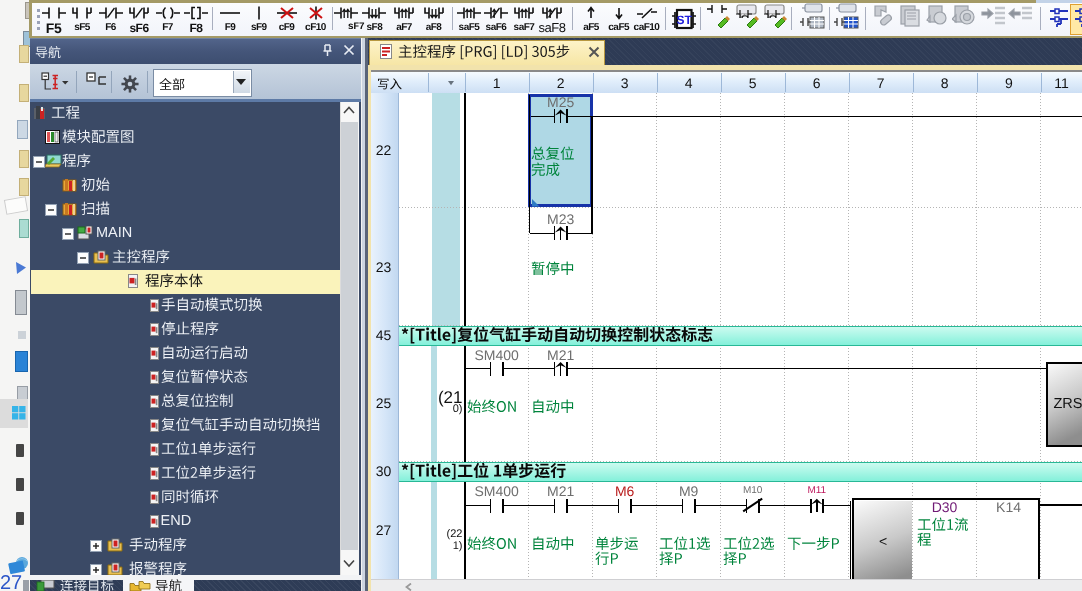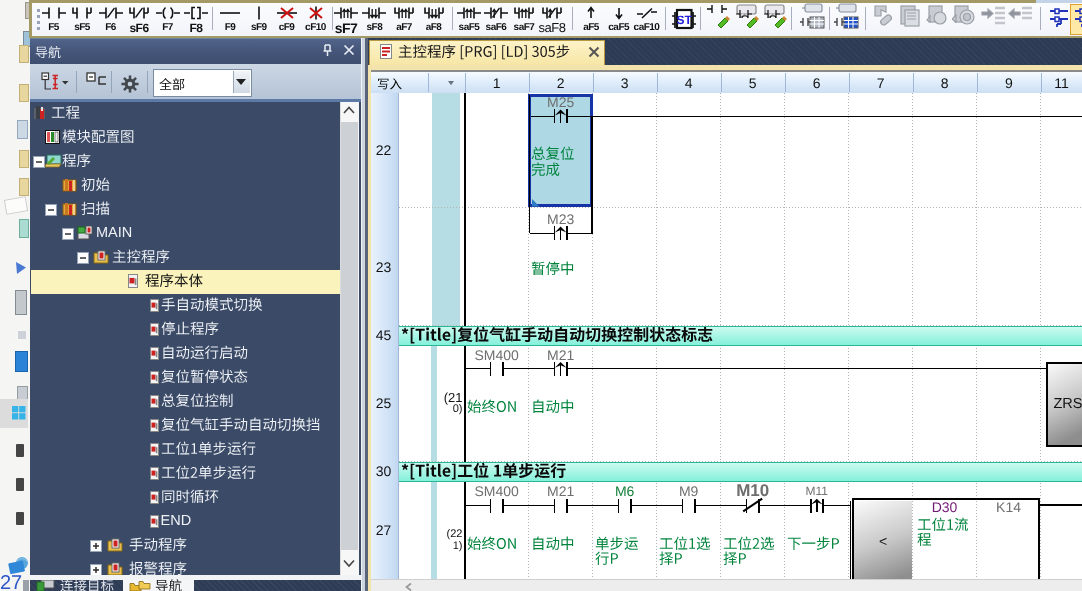--- a/index.html
+++ b/index.html
@@ -47,21 +47,21 @@
 <div class="abs" style="left:1036px;top:0px;width:46px;height:2.6px;background:#c3d3e8"></div>
 <div class="abs" style="left:31.5px;top:3px;width:1050.5px;height:33px;background:linear-gradient(180deg,#fbfcfe,#f2f4fa)"></div>
 <div class="abs" style="left:37px;top:9px;width:3px;height:3px;background:#9aa2b8"></div>
 <div class="abs" style="left:37px;top:15px;width:3px;height:3px;background:#9aa2b8"></div>
 <div class="abs" style="left:37px;top:21px;width:3px;height:3px;background:#9aa2b8"></div>
 <div class="abs" style="left:37px;top:27px;width:3px;height:3px;background:#9aa2b8"></div>
 <svg class="abs" style="left:41.5px;top:5px" width="24" height="16" fill="none" stroke="#111" stroke-width="1.6">
       <path d="M0 8 H7 M7 2.5 V13.5"></path>
       <path d="M17 2.5 V13.5 M17 8 H24"></path>
     </svg>
-<div class="lat" style="left:53.5px;top:27.5px;font-size:10px;color:#111;font-weight:bold;line-height:10px;margin-top:-5.0px;transform:translateX(-50%);letter-spacing:-0.5px;">F5</div>
+<div class="lat" style="left:53.5px;top:27.5px;font-size:14px;color:#111;font-weight:bold;line-height:10px;margin-top:-5.0px;transform:translateX(-50%);letter-spacing:-0.5px;">F5</div>
 <svg class="abs" style="left:70.0px;top:5px" width="24" height="16" fill="none" stroke="#111" stroke-width="1.6">
       <path d="M3 2.5 V8 H7 M7 2.5 V13.5"></path>
       <path d="M17 2.5 V13.5 M17 8 H21 M21 2.5 V8"></path>
     </svg>
 <div class="lat" style="left:82px;top:27.5px;font-size:10px;color:#111;font-weight:bold;line-height:10px;margin-top:-5.0px;transform:translateX(-50%);letter-spacing:-0.5px;">sF5</div>
 <svg class="abs" style="left:98.5px;top:5px" width="24" height="16" fill="none" stroke="#111" stroke-width="1.6">
       <path d="M0 8 H7 M7 2.5 V13.5"></path>
       <path d="M17 2.5 V13.5 M17 8 H24"></path>
       <path d="M8.5 12.5 L15.5 3" stroke-width="1.3"></path>
     </svg>
@@ -99,21 +99,21 @@
       <path d="M6 3 L18 13 M18 3 L6 13" stroke="#cc1111" stroke-width="2"></path>
     </svg>
 <div class="lat" style="left:315.5px;top:27.5px;font-size:10px;color:#111;font-weight:bold;line-height:10px;margin-top:-5.0px;transform:translateX(-50%);letter-spacing:-0.5px;">cF10</div>
 <div class="abs" style="left:332.3px;top:7px;width:1px;height:23px;background:#a8aebe"></div>
 <svg class="abs" style="left:334.0px;top:5px" width="24" height="16" fill="none" stroke="#111" stroke-width="1.6">
       <path d="M0 8 H7 M7 2.5 V13.5"></path>
       <path d="M17 2.5 V13.5 M17 8 H24"></path>
       <path d="M10.2 13 V5 M8.4 7 L10.2 4.4 L12 7" stroke-width="1.3"></path>
       <path d="M13.8 13 V5 M12 7 L13.8 4.4 L15.6 7" stroke-width="1.3"></path>
     </svg>
-<div class="lat" style="left:346px;top:27.5px;font-size:14px;color:#111;font-weight:bold;line-height:10px;margin-top:-5.0px;transform:translateX(-50%);letter-spacing:-0.5px;">sF7</div>
+<div class="lat" style="left:356px;top:27.5px;font-size:10px;color:#111;font-weight:bold;line-height:10px;margin-top:-5.0px;transform:translateX(-50%);letter-spacing:-0.5px;font-family:Liberation Mono, monospace;">sF7</div>
 <svg class="abs" style="left:362.4px;top:5px" width="24" height="16" fill="none" stroke="#111" stroke-width="1.6">
       <path d="M0 8 H7 M7 2.5 V13.5"></path>
       <path d="M17 2.5 V13.5 M17 8 H24"></path>
       <path d="M10.2 4 V12 M8.4 9.8 L10.2 12.6 L12 9.8" stroke-width="1.3"></path>
       <path d="M13.8 4 V12 M12 9.8 L13.8 12.6 L15.6 9.8" stroke-width="1.3"></path>
     </svg>
 <div class="lat" style="left:374.4px;top:27.5px;font-size:10px;color:#111;font-weight:bold;line-height:10px;margin-top:-5.0px;transform:translateX(-50%);letter-spacing:-0.5px;">sF8</div>
 <svg class="abs" style="left:392.0px;top:5px" width="24" height="16" fill="none" stroke="#111" stroke-width="1.6">
       <path d="M3 2.5 V8 H7 M7 2.5 V13.5"></path>
       <path d="M17 2.5 V13.5 M17 8 H21 M21 2.5 V8"></path>
@@ -677,29 +677,29 @@
 <div class="abs" style="left:398.8px;top:461.8px;width:683.2px;height:18.0px;background:linear-gradient(180deg,#ccfbf0 0,#84f0da 100%);border-top:1px solid #28b896;border-bottom:1px solid #28b896"></div>
 <svg style="position:absolute;left:400.5px;top:457.7px;overflow:visible" width="165" height="24">
       <path transform="translate(0,18.6)" d="M2.6 -6.7 4 -8.3 5.5 -6.7 6.5 -7.4 5.4 -9.2 7.3 -10.1 6.9 -11.3 4.9 -10.8 4.7 -12.9H3.4L3.2 -10.8L1.2 -11.3L0.8 -10.1L2.7 -9.2L1.6 -7.4Z M9.7 2.8H13.4V1.5H11.5V-11.6H13.4V-12.8H9.7Z M18 0H20.3V-9.9H23.7V-11.9H14.6V-9.9H18Z M25.4 0H27.8V-9H25.4ZM26.6 -10.4C27.4 -10.4 28 -10.9 28 -11.7C28 -12.5 27.4 -13 26.6 -13C25.8 -13 25.2 -12.5 25.2 -11.7C25.2 -10.9 25.8 -10.4 26.6 -10.4Z M33.6 0.2C34.4 0.2 35 0 35.5 -0.1L35.1 -1.8C34.8 -1.7 34.5 -1.6 34.2 -1.6C33.4 -1.6 33 -2.1 33 -3.1V-7.1H35.2V-9H33V-11.4H31L30.8 -9L29.4 -8.8V-7.1H30.6V-3.1C30.6 -1.1 31.4 0.2 33.6 0.2Z M39.2 0.2C39.8 0.2 40.2 0.1 40.4 0L40.2 -1.7C40 -1.7 39.9 -1.7 39.8 -1.7C39.6 -1.7 39.4 -1.9 39.4 -2.4V-12.8H37V-2.5C37 -0.8 37.6 0.2 39.2 0.2Z M46 0.2C47.1 0.2 48.2 -0.2 49.1 -0.8L48.3 -2.2C47.6 -1.8 47 -1.6 46.3 -1.6C44.9 -1.6 44 -2.4 43.8 -3.8H49.3C49.4 -4 49.4 -4.5 49.4 -4.9C49.4 -7.4 48.1 -9.2 45.7 -9.2C43.6 -9.2 41.5 -7.4 41.5 -4.5C41.5 -1.5 43.5 0.2 46 0.2ZM43.7 -5.4C43.9 -6.7 44.8 -7.4 45.7 -7.4C46.9 -7.4 47.4 -6.6 47.4 -5.4Z M50.9 2.8H54.5V-12.8H50.9V-11.6H52.8V1.5H50.9Z M56.9 -1.6V0.3H71.5V-1.6H65.2V-9.9H70.6V-11.9H57.7V-9.9H63V-1.6Z M78.9 -8.1C79.3 -6 79.7 -3.2 79.8 -1.5L81.7 -2C81.6 -3.7 81.1 -6.4 80.6 -8.5ZM81 -13.4C81.2 -12.6 81.6 -11.6 81.7 -10.9H78V-9H86.9V-10.9H82L83.6 -11.4C83.5 -12 83.1 -13.1 82.8 -13.8ZM77.4 -1.1V0.8H87.4V-1.1H84.7C85.3 -3.1 85.9 -5.9 86.3 -8.3L84.3 -8.6C84 -6.3 83.5 -3.2 83 -1.1ZM76.3 -13.5C75.5 -11.2 74.1 -9 72.6 -7.5C72.9 -7.1 73.5 -6 73.6 -5.5C74 -5.9 74.3 -6.3 74.7 -6.7V1.4H76.6V-9.7C77.2 -10.8 77.7 -11.9 78.1 -13Z M93.1 0H100.2V-1.9H98V-11.9H96.2C95.5 -11.4 94.7 -11.1 93.5 -10.9V-9.4H95.6V-1.9H93.1Z M105.3 -6.8H108.2V-5.6H105.3ZM110.2 -6.8H113.2V-5.6H110.2ZM105.3 -9.3H108.2V-8.2H105.3ZM110.2 -9.3H113.2V-8.2H110.2ZM112.1 -13.5C111.8 -12.7 111.3 -11.6 110.7 -10.9H107.3L108 -11.2C107.7 -11.9 106.9 -12.8 106.3 -13.5L104.7 -12.8C105.1 -12.2 105.6 -11.5 106 -10.9H103.4V-4.1H108.2V-3H102V-1.2H108.2V1.4H110.2V-1.2H116.5V-3H110.2V-4.1H115.2V-10.9H112.9C113.3 -11.5 113.8 -12.2 114.3 -12.8Z M121.5 -6.7C120.8 -5.6 119.5 -4.4 118.3 -3.7C118.7 -3.3 119.4 -2.6 119.7 -2.2C121 -3.2 122.4 -4.6 123.3 -6.1ZM120.2 -12.5V-9H118V-7.2H124.3V-2.5H125.5C123.5 -1.4 120.9 -0.8 117.9 -0.4C118.3 0.1 118.7 0.9 118.9 1.4C125 0.5 129.2 -1.3 131.6 -5.7L129.7 -6.6C128.9 -5 127.8 -3.9 126.4 -3V-7.2H132.4V-9H126.6V-10.5H131.2V-12.3H126.6V-13.6H124.6V-9H122.2V-12.5Z M139.3 -12.8V-11H147.5V-12.8ZM134.1 -11.8C135 -11.1 136.3 -10.1 136.9 -9.5L138.2 -10.9C137.6 -11.5 136.2 -12.4 135.4 -13ZM139.3 -1.8C139.9 -2 140.8 -2.1 146.1 -2.7C146.4 -2.2 146.6 -1.8 146.7 -1.5L148.4 -2.4C147.8 -3.6 146.6 -5.6 145.7 -7.1L144.1 -6.4L145.3 -4.3L141.4 -4C142.1 -5 142.8 -6.3 143.4 -7.5H148.6V-9.2H138.2V-7.5H141.1C140.5 -6.1 139.8 -4.9 139.6 -4.5C139.2 -4.1 139 -3.8 138.6 -3.7C138.9 -3.2 139.2 -2.2 139.3 -1.8ZM137.6 -8.1H133.8V-6.4H135.7V-1.9C135 -1.5 134.3 -0.9 133.6 -0.3L134.9 1.6C135.6 0.7 136.4 -0.4 136.9 -0.4C137.2 -0.4 137.7 0.1 138.4 0.5C139.5 1.1 140.8 1.3 142.8 1.3C144.6 1.3 147.1 1.2 148.3 1.2C148.4 0.6 148.7 -0.4 148.9 -0.9C147.2 -0.7 144.5 -0.6 142.9 -0.6C141.2 -0.6 139.7 -0.6 138.7 -1.3C138.2 -1.5 137.9 -1.8 137.6 -1.9Z M156.4 -12.7V-10.8H164.2V-12.7ZM153.3 -13.6C152.5 -12.5 151 -11 149.6 -10.2C150 -9.8 150.5 -9 150.7 -8.6C152.2 -9.7 154 -11.3 155.1 -12.8ZM155.7 -8.2V-6.4H160.4V-0.8C160.4 -0.6 160.3 -0.5 160 -0.5C159.7 -0.5 158.7 -0.5 157.8 -0.6C158 0 158.3 0.8 158.4 1.4C159.8 1.4 160.8 1.4 161.5 1.1C162.2 0.8 162.4 0.2 162.4 -0.8V-6.4H164.6V-8.2ZM153.9 -10.1C152.8 -8.3 151.1 -6.4 149.5 -5.3C149.8 -4.9 150.5 -4 150.8 -3.6C151.2 -4 151.6 -4.4 152.1 -4.8V1.5H154V-7C154.6 -7.8 155.2 -8.6 155.7 -9.4Z" fill="#0a0a0a"></path>
     </svg>
 <div class="lat" style="left:560.6px;top:101.8px;font-size:14px;color:#6e6e6e;font-weight:normal;line-height:14px;margin-top:-7.0px;transform:translateX(-50%);">M25</div>
 <div class="lat" style="left:560.6px;top:218.5px;font-size:14px;color:#6e6e6e;font-weight:normal;line-height:14px;margin-top:-7.0px;transform:translateX(-50%);">M23</div>
 <div class="lat" style="left:496.6px;top:355px;font-size:14px;color:#6e6e6e;font-weight:normal;line-height:14px;margin-top:-7.0px;transform:translateX(-50%);">SM400</div>
 <div class="lat" style="left:560.6px;top:355px;font-size:14px;color:#6e6e6e;font-weight:normal;line-height:14px;margin-top:-7.0px;transform:translateX(-50%);">M21</div>
 <div class="lat" style="left:496.6px;top:490.5px;font-size:14px;color:#6e6e6e;font-weight:normal;line-height:14px;margin-top:-7.0px;transform:translateX(-50%);">SM400</div>
 <div class="lat" style="left:560.6px;top:490.5px;font-size:14px;color:#6e6e6e;font-weight:normal;line-height:14px;margin-top:-7.0px;transform:translateX(-50%);">M21</div>
-<div class="lat" style="left:624.7px;top:490.5px;font-size:14px;color:#15803d;font-weight:normal;line-height:14px;margin-top:-7.0px;transform:translateX(-50%);">M6</div>
+<div class="lat" style="left:624.7px;top:490.5px;font-size:14px;color:#b91c1c;font-weight:normal;line-height:14px;margin-top:-7.0px;transform:translateX(-50%);">M6</div>
 <div class="lat" style="left:688.7px;top:490.5px;font-size:14px;color:#6e6e6e;font-weight:normal;line-height:14px;margin-top:-7.0px;transform:translateX(-50%);">M9</div>
-<div class="lat" style="left:752.7px;top:490.5px;font-size:17px;color:#6e6e6e;font-weight:bold;line-height:14px;margin-top:-7.0px;transform:translateX(-50%);">M10</div>
-<div class="lat" style="left:816.8px;top:490.5px;font-size:12px;color:#737373;font-weight:normal;line-height:14px;margin-top:-7.0px;transform:translateX(-50%);text-align:right;">M11</div>
+<div class="lat" style="left:752.7px;top:490.5px;font-size:10px;color:#6e6e6e;font-weight:normal;line-height:14px;margin-top:-7.0px;transform:translateX(-50%);">M10</div>
+<div class="lat" style="left:816.8px;top:490.5px;font-size:10px;color:#be185d;font-weight:normal;line-height:14px;margin-top:-7.0px;transform:translateX(-50%);text-align:right;">M11</div>
 <div class="lat" style="left:944.5px;top:507px;font-size:14px;color:#701a75;font-weight:normal;line-height:14px;margin-top:-7.0px;transform:translateX(-50%);">D30</div>
 <div class="lat" style="left:1008.5px;top:507px;font-size:14px;color:#6e6e6e;font-weight:normal;line-height:14px;margin-top:-7.0px;transform:translateX(-50%);">K14</div>
 <div class="lat" style="left:883px;top:541px;font-size:14px;color:#111;font-weight:normal;line-height:14px;margin-top:-7.0px;transform:translateX(-50%);">&lt;</div>
 <div class="lat" style="left:1068px;top:404.5px;font-size:14.5px;color:#111;font-weight:normal;line-height:14.5px;margin-top:-7.2px;transform:translateX(-50%);">ZRS</div>
-<div class="lat" style="left:462.5px;top:397.5px;font-size:13px;color:#111;font-weight:normal;line-height:11px;margin-top:-5.5px;transform:translateX(-100%);">(21</div>
+<div class="lat" style="left:462.5px;top:397.5px;font-size:17px;color:#111;font-weight:normal;line-height:11px;margin-top:-5.5px;transform:translateX(-100%);">(21</div>
 <div class="lat" style="left:462.5px;top:409.5px;font-size:11px;color:#111;font-weight:normal;line-height:11px;margin-top:-5.5px;transform:translateX(-100%);">0)</div>
 <div class="lat" style="left:462.5px;top:534.5px;font-size:11px;color:#111;font-weight:normal;line-height:11px;margin-top:-5.5px;transform:translateX(-100%);">(22</div>
 <div class="lat" style="left:462.5px;top:546.5px;font-size:11px;color:#111;font-weight:normal;line-height:11px;margin-top:-5.5px;transform:translateX(-100%);">1)</div>
 <svg style="position:absolute;left:530.8px;top:141.5px;overflow:visible" width="44" height="21">
       <path transform="translate(0,16.8)" d="M11 -3.1C11.8 -2.1 12.7 -0.8 13 0.1L13.9 -0.4C13.6 -1.3 12.7 -2.6 11.8 -3.6ZM6 -3.9C6.9 -3.2 8 -2.2 8.6 -1.5L9.4 -2.2C8.8 -2.9 7.7 -3.9 6.7 -4.5ZM4.1 -3.5V-0.5C4.1 0.7 4.5 1 6.2 1C6.6 1 9.1 1 9.5 1C10.8 1 11.2 0.6 11.4 -1.1C11 -1.1 10.6 -1.3 10.3 -1.5C10.3 -0.2 10.2 0 9.4 0C8.9 0 6.7 0 6.3 0C5.4 0 5.2 -0.1 5.2 -0.5V-3.5ZM2 -3.3C1.7 -2.1 1.2 -0.9 0.6 -0.1L1.6 0.3C2.3 -0.5 2.8 -1.9 3 -3.1ZM3.8 -8.2H10.7V-5.7H3.8ZM2.7 -9.3V-4.6H11.9V-9.3H9.5C10 -10 10.6 -10.9 11 -11.7L9.9 -12.2C9.5 -11.3 8.9 -10.1 8.3 -9.3H5.4L6.2 -9.7C6 -10.4 5.3 -11.4 4.7 -12.1L3.7 -11.7C4.3 -10.9 4.9 -9.9 5.2 -9.3Z M18.7 -6.4H25.4V-5.4H18.7ZM18.7 -8.1H25.4V-7.1H18.7ZM17.6 -8.9V-4.6H19.2C18.4 -3.5 17.1 -2.5 15.8 -1.8C16.1 -1.7 16.5 -1.3 16.6 -1.1C17.2 -1.5 17.8 -1.9 18.4 -2.4C19 -1.8 19.7 -1.2 20.6 -0.8C18.9 -0.3 16.9 0 15 0.2C15.2 0.4 15.3 0.9 15.4 1.2C17.6 0.9 19.9 0.5 21.9 -0.2C23.6 0.5 25.7 0.9 27.8 1C28 0.8 28.2 0.3 28.5 0.1C26.5 -0 24.7 -0.3 23.1 -0.8C24.5 -1.4 25.6 -2.2 26.4 -3.3L25.7 -3.8L25.5 -3.7H19.7C19.9 -4 20.2 -4.3 20.4 -4.6L20.3 -4.6H26.5V-8.9ZM18.4 -12.2C17.7 -10.7 16.4 -9.4 15.2 -8.6C15.4 -8.4 15.7 -7.9 15.9 -7.7C16.6 -8.3 17.4 -9 18.1 -9.9H27.6V-10.8H18.7C19 -11.1 19.2 -11.5 19.4 -11.9ZM24.6 -2.9C23.9 -2.2 23 -1.6 21.8 -1.2C20.7 -1.6 19.8 -2.2 19.1 -2.9Z M34.4 -9.5V-8.5H42.3V-9.5ZM35.3 -7.4C35.7 -5.4 36.2 -2.7 36.3 -1.2L37.4 -1.5C37.2 -3 36.8 -5.6 36.3 -7.6ZM37.3 -12C37.5 -11.3 37.8 -10.3 37.9 -9.7L39 -10C38.9 -10.6 38.6 -11.6 38.3 -12.3ZM33.7 -0.5V0.6H42.8V-0.5H39.8C40.4 -2.4 41 -5.3 41.4 -7.5L40.2 -7.7C40 -5.5 39.4 -2.5 38.8 -0.5ZM33.1 -12.1C32.3 -9.9 31 -7.7 29.6 -6.3C29.7 -6.1 30.1 -5.5 30.2 -5.3C30.7 -5.8 31.1 -6.4 31.6 -7V1.1H32.7V-8.7C33.3 -9.7 33.8 -10.8 34.2 -11.8Z" fill="#00843c"></path>
     </svg>
 <svg style="position:absolute;left:530.8px;top:157.5px;overflow:visible" width="29" height="21">
       <path transform="translate(0,16.8)" d="M3.3 -7.9V-6.9H11.2V-7.9ZM0.8 -5.2V-4.2H4.7C4.5 -1.6 3.9 -0.4 0.6 0.3C0.8 0.5 1.1 0.9 1.2 1.2C4.8 0.4 5.6 -1.2 5.8 -4.2H8.4V-0.6C8.4 0.6 8.7 0.9 10.1 0.9C10.3 0.9 12 0.9 12.3 0.9C13.4 0.9 13.7 0.4 13.9 -1.6C13.6 -1.7 13.1 -1.8 12.9 -2C12.8 -0.3 12.7 -0.1 12.2 -0.1C11.8 -0.1 10.5 -0.1 10.2 -0.1C9.6 -0.1 9.5 -0.1 9.5 -0.6V-4.2H13.7V-5.2ZM6.1 -12C6.4 -11.5 6.6 -11 6.8 -10.5H1.2V-7.3H2.3V-9.5H12.2V-7.3H13.3V-10.5H8.1C7.9 -11 7.5 -11.8 7.2 -12.3Z M22.4 -12.2C22.4 -11.3 22.4 -10.5 22.5 -9.7H16.4V-5.6C16.4 -3.8 16.2 -1.2 15 0.5C15.3 0.7 15.7 1 15.9 1.3C17.3 -0.7 17.5 -3.6 17.5 -5.6V-5.7H20.1C20.1 -3.2 20 -2.3 19.8 -2.1C19.7 -2 19.6 -1.9 19.4 -1.9C19.1 -1.9 18.5 -1.9 17.8 -2C18 -1.7 18.1 -1.3 18.1 -1C18.8 -0.9 19.5 -0.9 19.9 -1C20.3 -1 20.5 -1.1 20.7 -1.4C21.1 -1.8 21.1 -3 21.2 -6.3C21.2 -6.4 21.2 -6.7 21.2 -6.7H17.5V-8.7H22.5C22.7 -6.3 23.1 -4.2 23.6 -2.5C22.6 -1.4 21.5 -0.5 20.2 0.2C20.5 0.4 20.9 0.9 21 1.1C22.2 0.4 23.2 -0.4 24 -1.3C24.7 0.2 25.6 1.1 26.7 1.1C27.8 1.1 28.2 0.3 28.4 -2.1C28.1 -2.2 27.7 -2.5 27.5 -2.7C27.4 -0.8 27.2 -0.1 26.8 -0.1C26 -0.1 25.4 -0.9 24.9 -2.3C25.9 -3.7 26.8 -5.4 27.4 -7.2L26.3 -7.5C25.9 -6.1 25.2 -4.7 24.4 -3.6C24.1 -5 23.8 -6.7 23.6 -8.7H28.3V-9.7H23.6C23.5 -10.5 23.5 -11.3 23.5 -12.2ZM24.2 -11.5C25.2 -11 26.3 -10.2 26.8 -9.7L27.5 -10.5C26.9 -11 25.8 -11.7 24.9 -12.1Z" fill="#00843c"></path>
     </svg>
 <svg style="position:absolute;left:530.8px;top:257.2px;overflow:visible" width="44" height="21">

